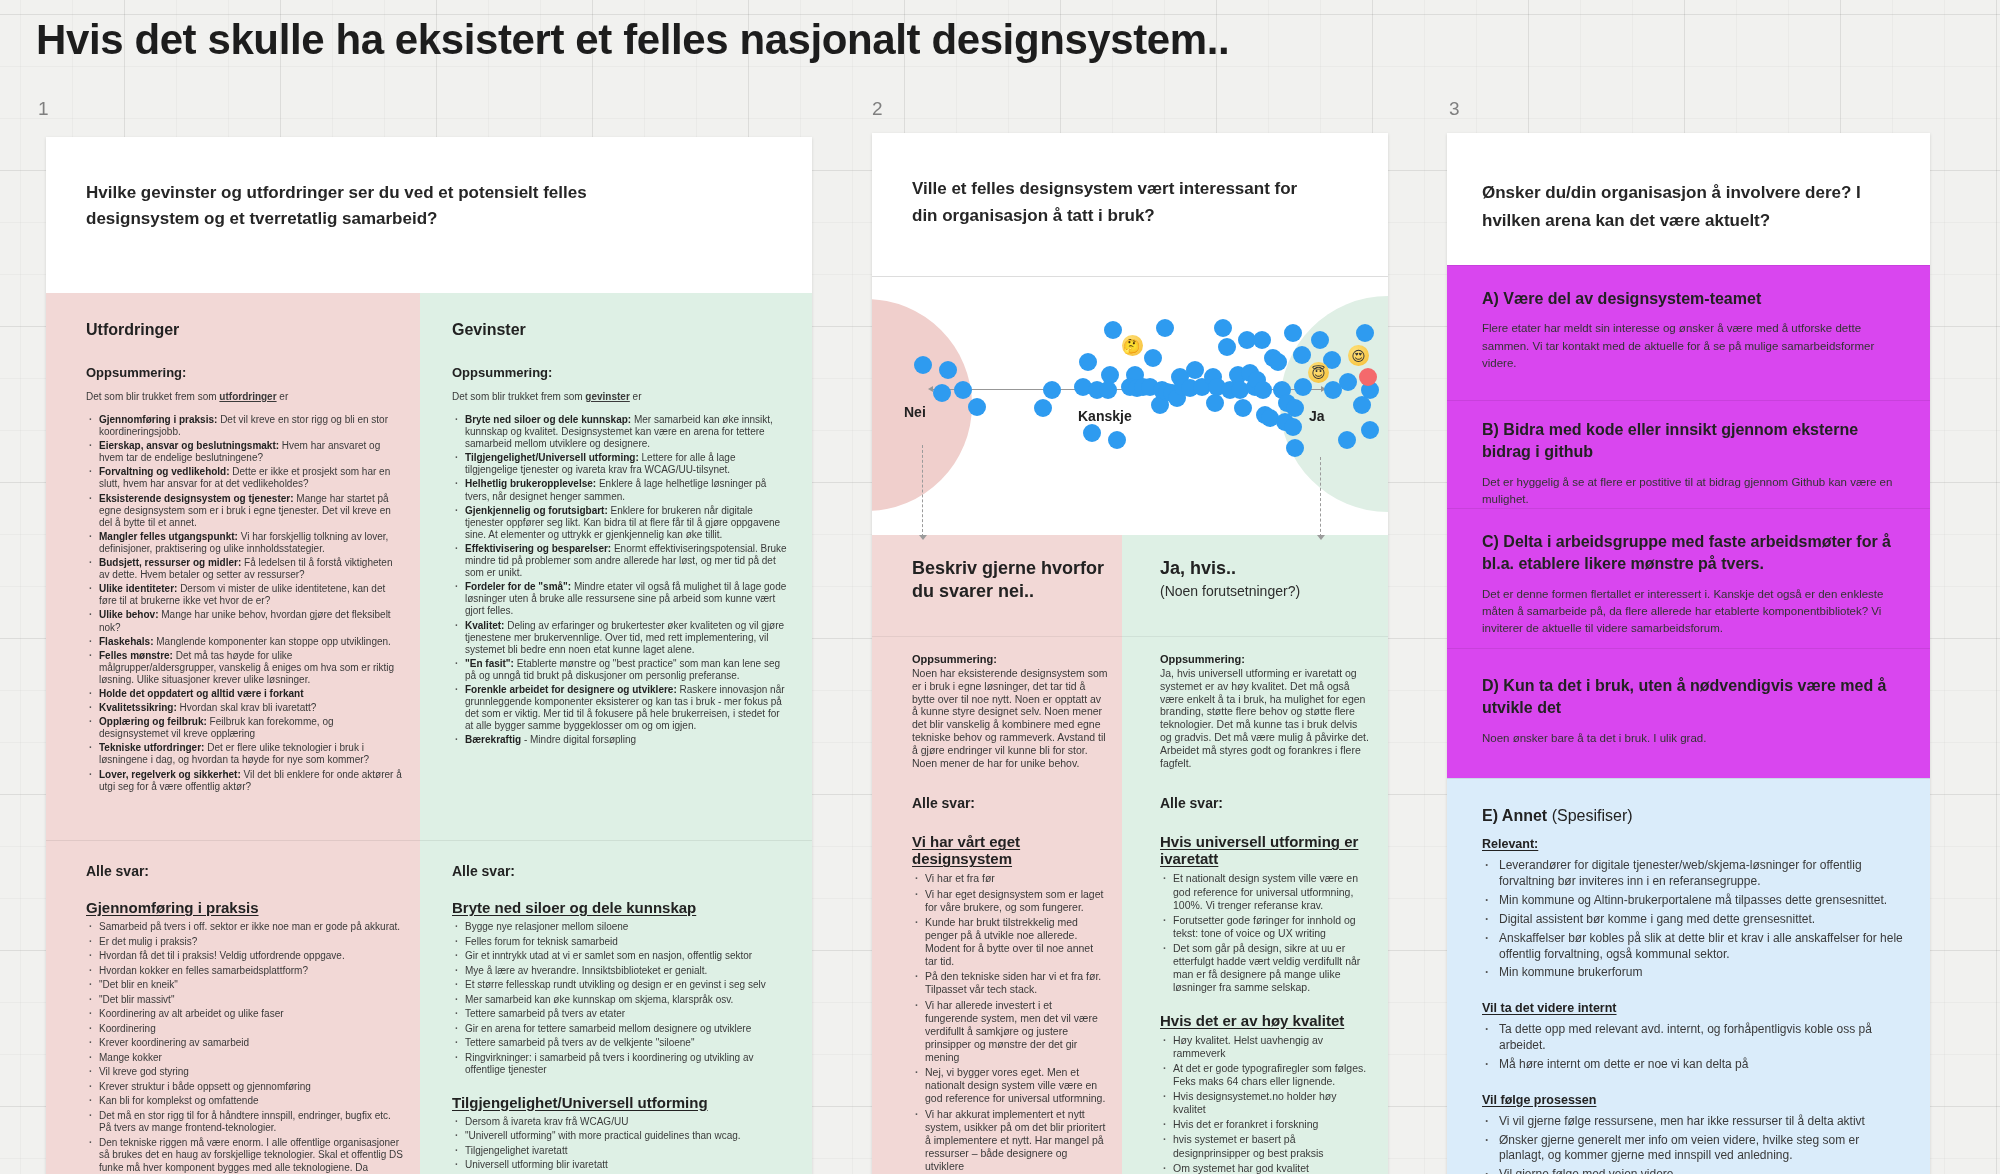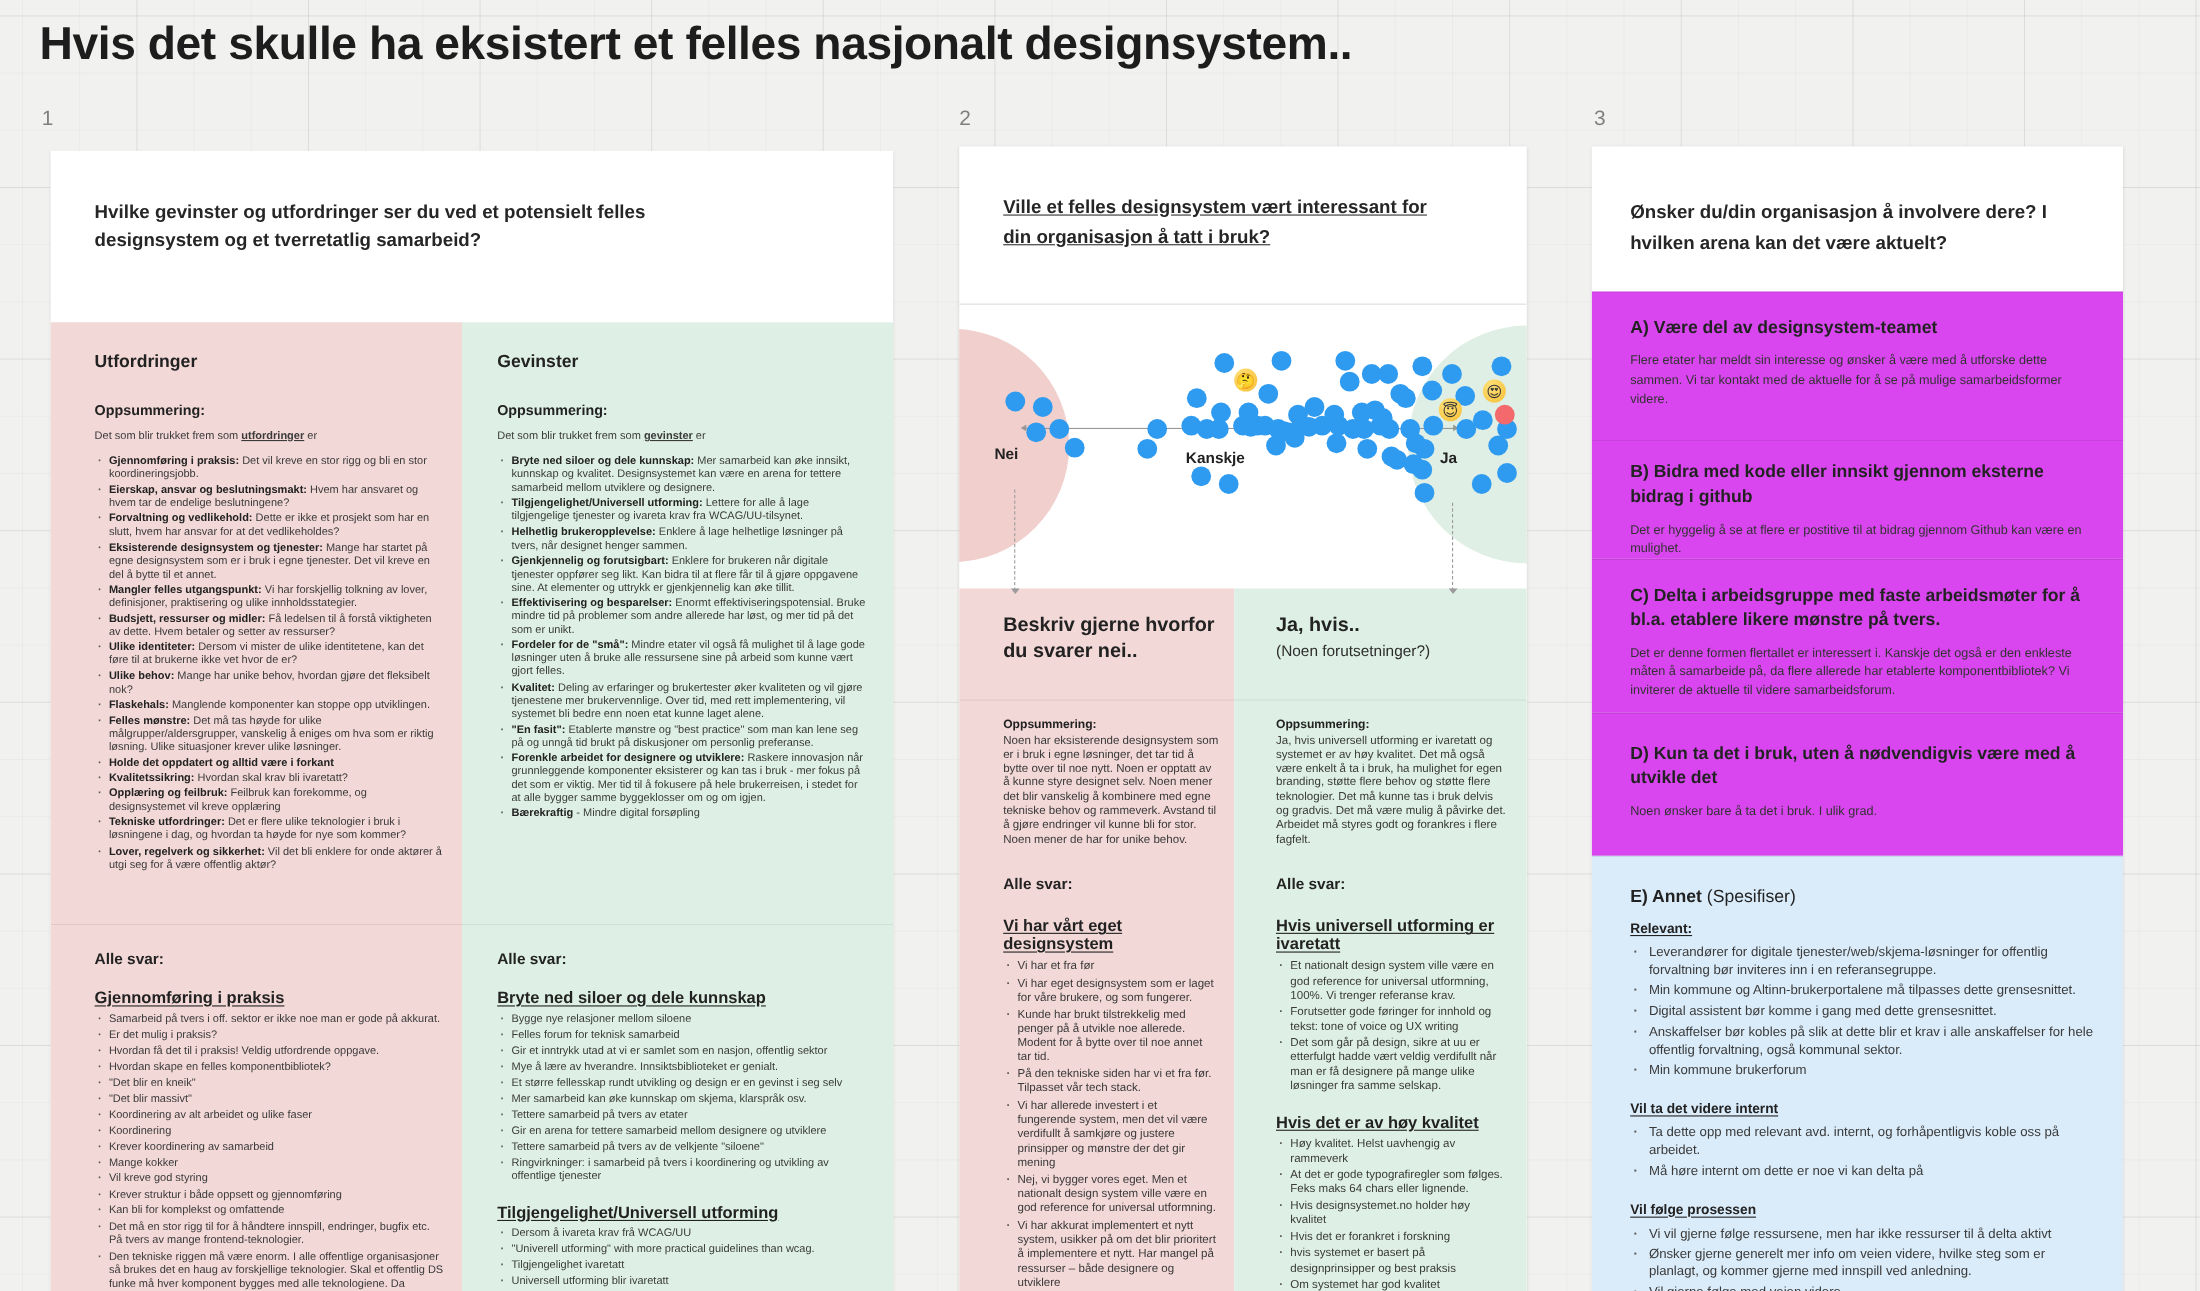--- a/index.html
+++ b/index.html
@@ -36,21 +36,21 @@
   .col.challenges .allsvar-block{background:#F2D8D6;}
   .col.benefits .allsvar-block{background:#DEF0E5;padding-left:32px;padding-right:24px;}
   .allsvar-title{margin:0 0 20px;font-size:14px;font-weight:700;color:#222;}
   .answer-group{margin-bottom:17px;}
   .group-heading{font-size:15px;font-weight:700;text-decoration:underline;text-underline-offset:2px;margin-bottom:5px;color:#222;}
   ul.bullets.small{font-size:10px;line-height:1.25;}
   ul.bullets.small li{margin-bottom:2px;}
 
   
   #frame2{left:872px;top:133px;width:516px;height:1130px;}
-  .f2-header{box-sizing:border-box;height:144px;padding:42px 40px 0;border-bottom:1px solid #ddd;text-decoration:underline;}
+  .f2-header{box-sizing:border-box;height:144px;padding:42px 40px 0;border-bottom:1px solid #ddd;}
   .f2-header .q-title{max-width:400px;line-height:1.6;}
   .scatter{position:absolute;top:144px;left:0;width:516px;height:258px;z-index:2;}
   .circ{position:absolute;border-radius:50%;}
   .circ.no{left:-112px;top:22px;width:212px;height:212px;background:#F0CFCC;}
   .circ.yes{right:-108px;top:19px;width:216px;height:216px;background:#DFEFE5;}
   .axis{position:absolute;left:58px;right:64px;top:112px;height:1px;background:#979797;}
   .axis::before{content:"";position:absolute;left:-5px;top:-3px;border:3.5px solid transparent;border-right:5px solid #979797;}
   .axis::after{content:"";position:absolute;right:-5px;top:-3px;border:3.5px solid transparent;border-left:5px solid #979797;}
   .scale-lbl{position:absolute;font-size:14px;font-weight:700;color:#222;text-align:right;}
   .scale-lbl.no{left:32px;top:127px;}
@@ -134,21 +134,21 @@
           </ul>
         <div class="allsvar-block">
           <h3 class="allsvar-title">Alle svar:</h3>
           <div>
               <div class="answer-group">
                 <div class="group-heading">Gjennomføring i praksis</div>
                 <ul class="bullets small">
                   <li>Samarbeid på tvers i off. sektor er ikke noe man er gode på akkurat.</li>
                   <li>Er det mulig i praksis?</li>
                   <li>Hvordan få det til i praksis! Veldig utfordrende oppgave.</li>
-                  <li>Hvordan skape en felles komponentbibliotek?</li>
+                  <li>Hvordan kokker en felles samarbeidsplattform?</li>
                   <li>"Det blir en kneik"</li>
                   <li>"Det blir massivt"</li>
                   <li>Koordinering av alt arbeidet og ulike faser</li>
                   <li>Koordinering</li>
                   <li>Krever koordinering av samarbeid</li>
                   <li>Mange kokker</li>
                   <li>Vil kreve god styring</li>
                   <li>Krever struktur i både oppsett og gjennomføring</li>
                   <li>Kan bli for komplekst og omfattende</li>
                   <li>Det må en stor rigg til for å håndtere innspill, endringer, bugfix etc. På tvers av mange frontend-teknologier.</li>

